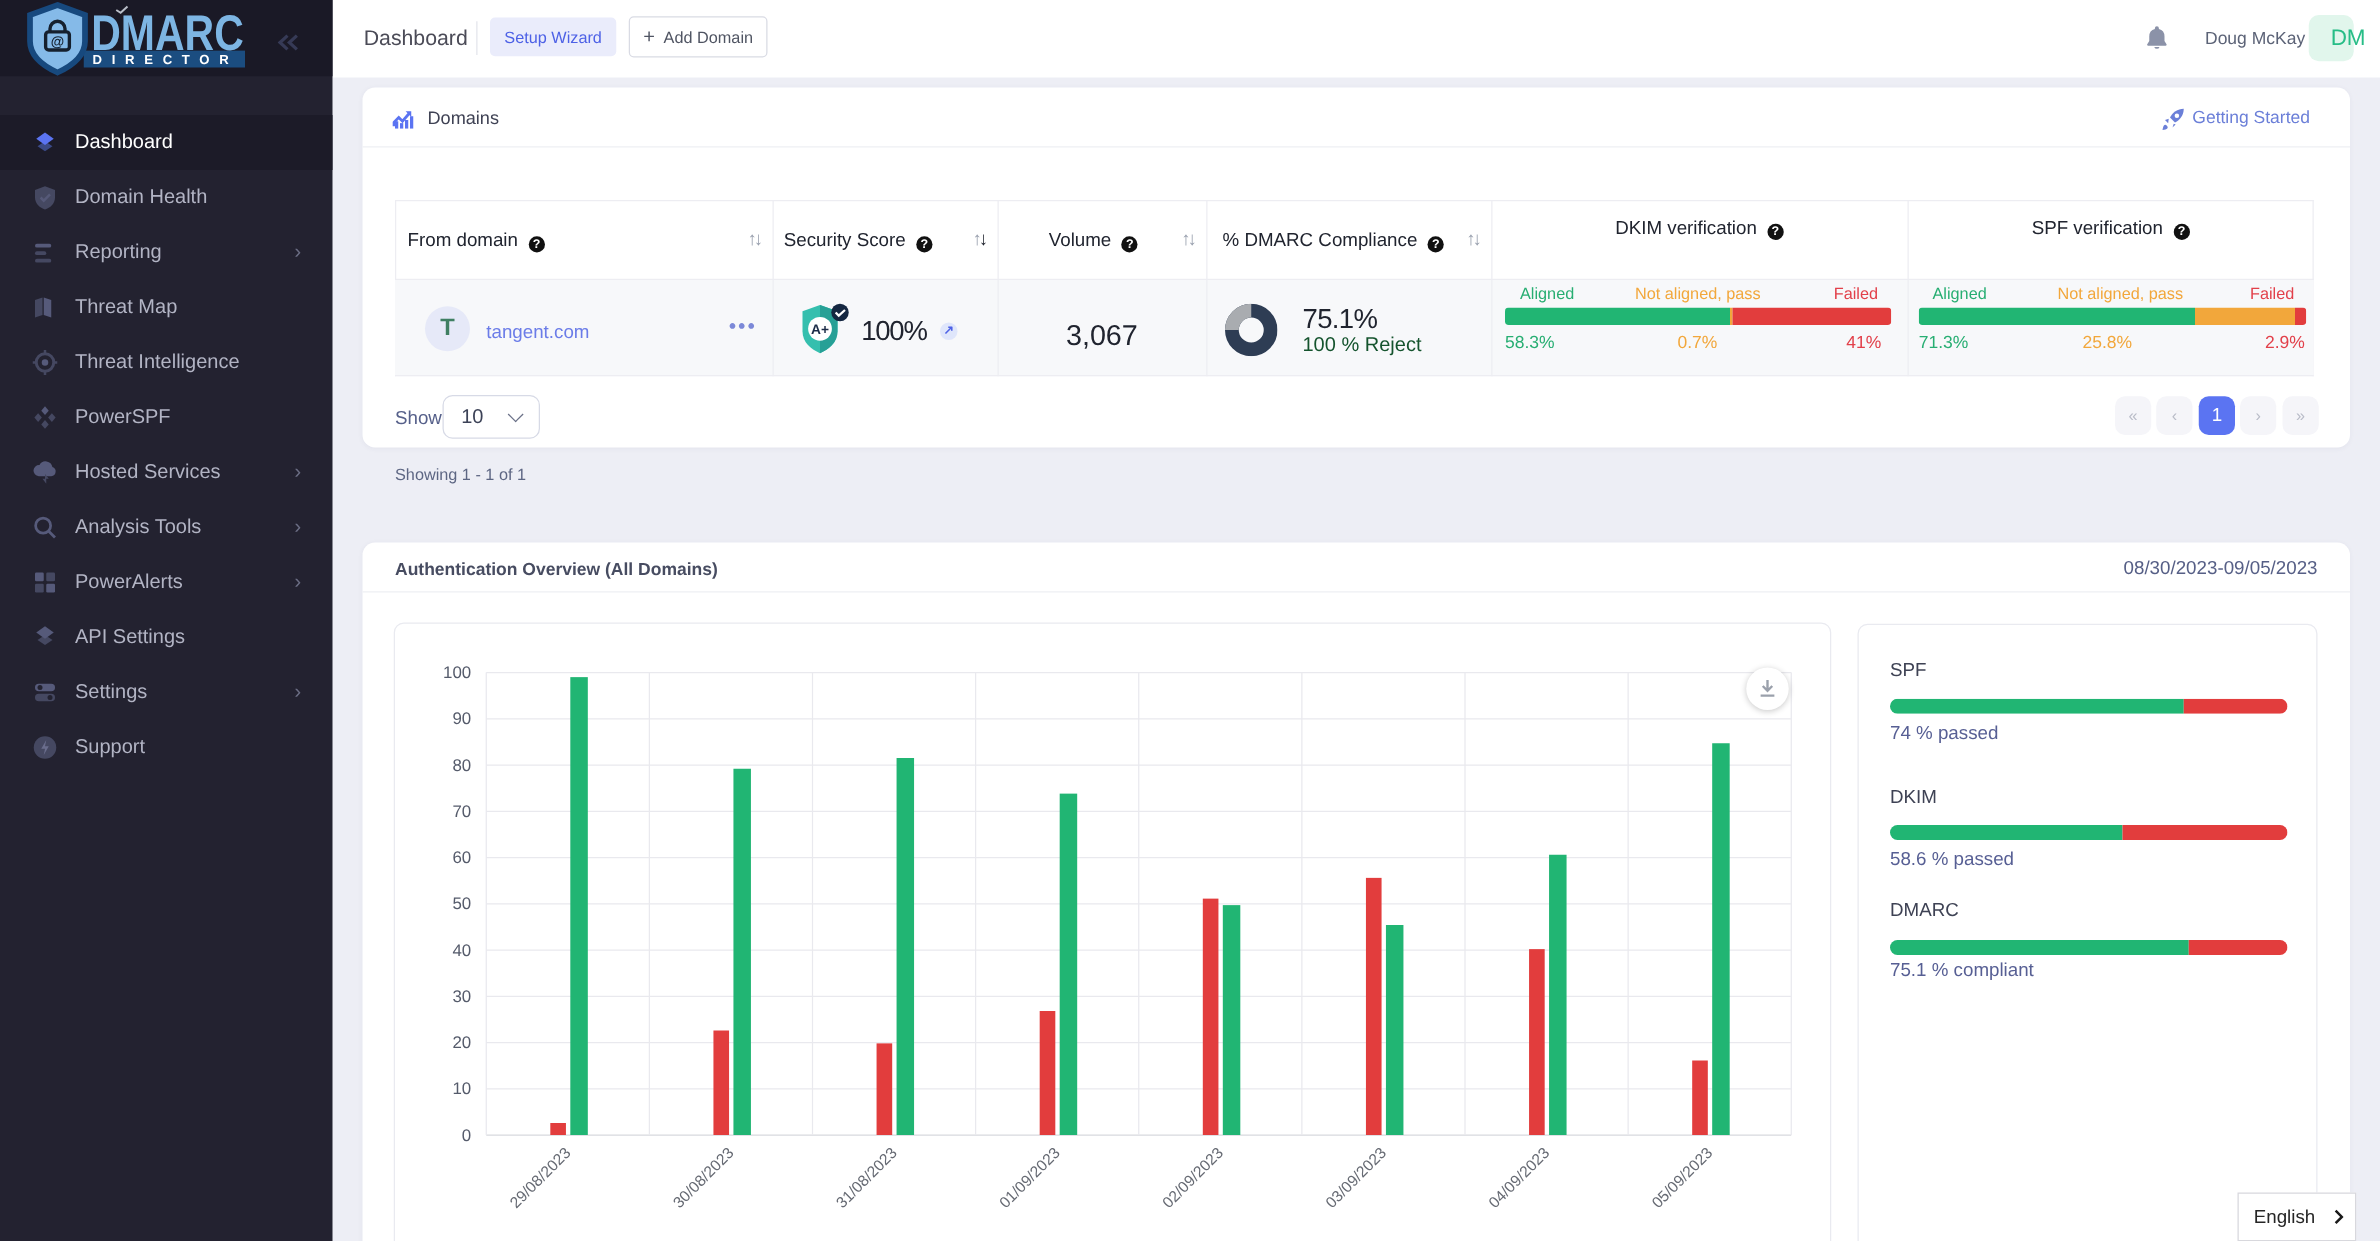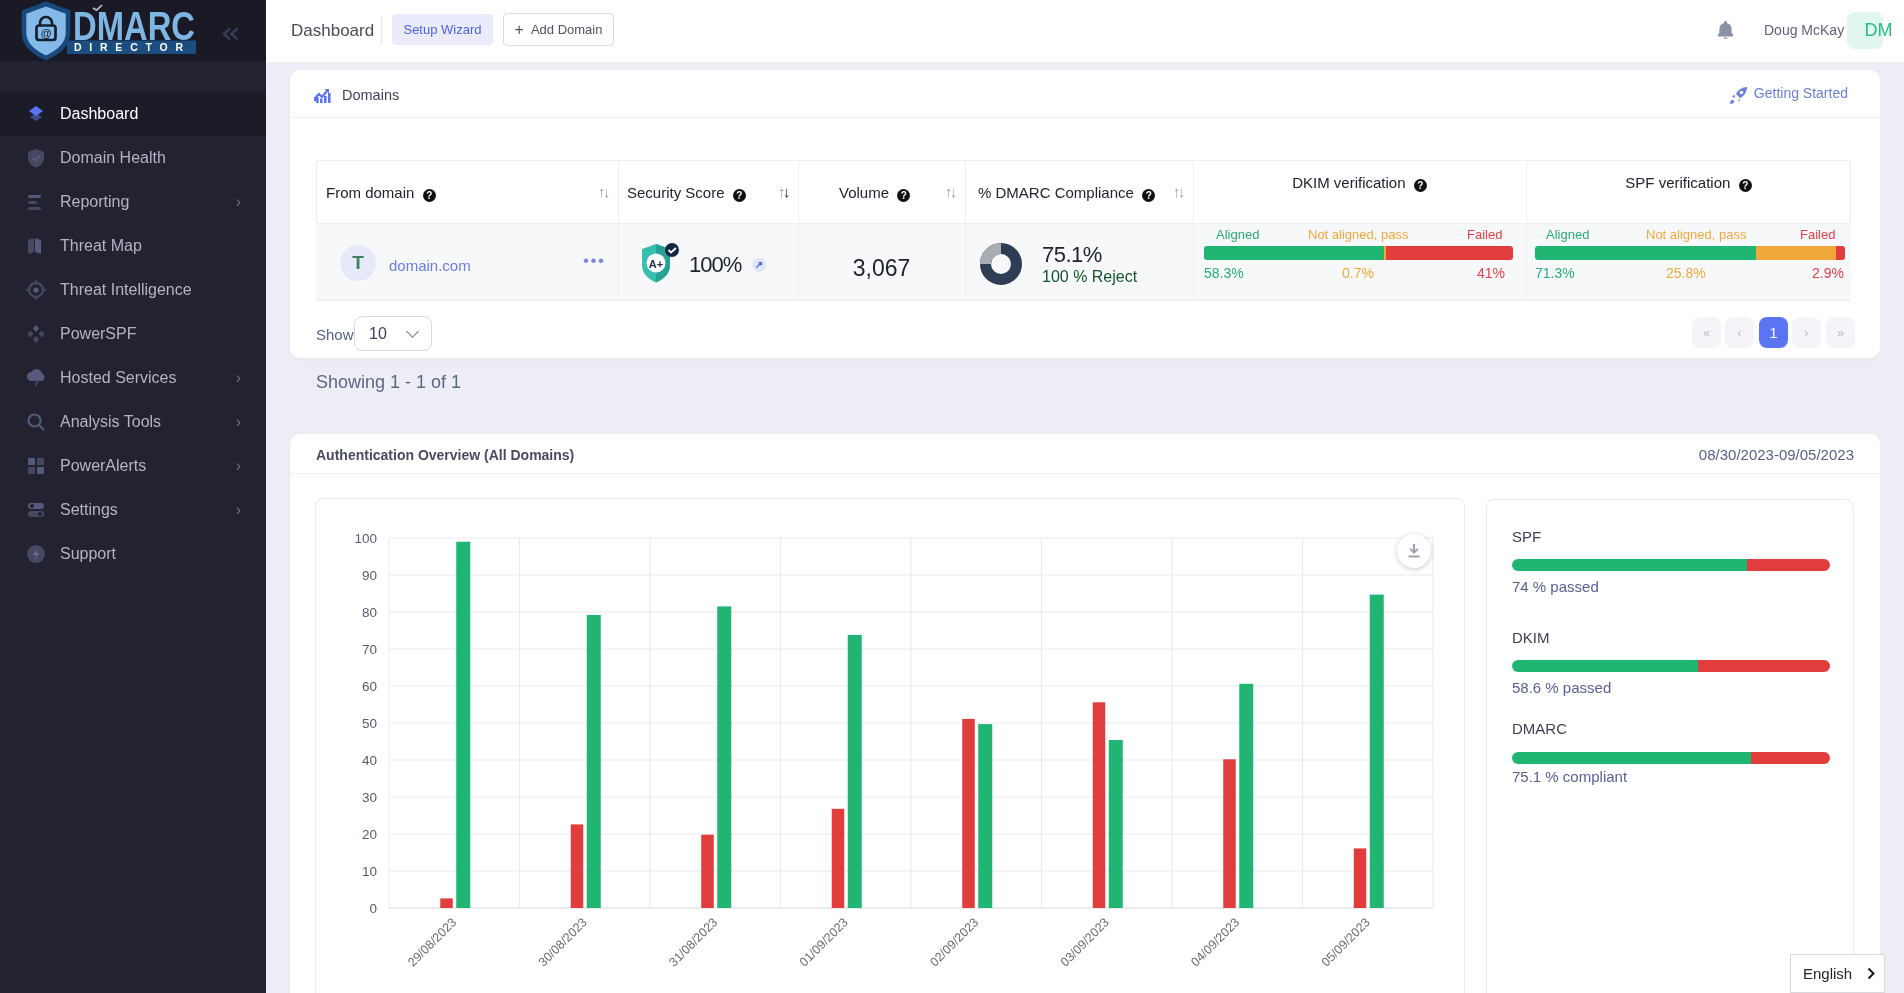--- a/index.html
+++ b/index.html
@@ -57,21 +57,21 @@
 .vbar { position:absolute; top:176px; height:14px; border-radius:3px; overflow:hidden; display:flex; }
 .vlab { position:absolute; top:195px; font-size:14px; }
 
 
 .show-lab { position:absolute; left:26px; top:256px; font-size:15px; color:#56608a; }
 .show-sel { position:absolute; left:64px; top:246px; width:78px; height:35px; border:1px solid #d7dae6; border-radius:8px; background:#fff; }
 .show-sel .v { position:absolute; left:14px; top:8px; font-size:16px; color:#3c4257; }
 .show-sel .ch { position:absolute; right:14px; top:10px; width:9px; height:9px; border-right:1.7px solid #6b7188; border-bottom:1.7px solid #6b7188; transform:rotate(45deg); }
 .pgbtn { position:absolute; top:247px; width:29px; height:31px; border-radius:8px; background:#f5f5f9; color:#b9bcc8; font-size:13px; text-align:center; line-height:31px; }
 .pgbtn.on { background:#5b74f2; color:#fff; font-size:15px; }
-.showing { position:absolute; left:26px; top:302px; font-size:18px; color:#5d6683; }
+.showing { position:absolute; left:26px; top:302px; font-size:13px; color:#5d6683; }
 
 
 .card2 { left:290px; top:434px; width:1590px; height:660px; }
 .card2 .chead { height:40px; border-bottom:1px solid #eef0f4; position:relative; }
 .c2-title { position:absolute; left:26px; top:13px; font-size:14px; color:#474c61;font-weight:bold; }
 .c2-date { position:absolute; right:26px; top:12px; font-size:15px; color:#565f86; }
 .chartpanel { position:absolute; left:25px; top:64px; width:1150px; height:563px; border:1px solid #e9eaf0; border-radius:8px; }
 .rightpanel { position:absolute; left:1196px; top:65px; width:368px; height:562px; border:1px solid #e9eaf0; border-radius:8px; }
 .rp-label { position:absolute; left:25px; font-size:15px; color:#3e4254; }
 .rp-bar { position:absolute; left:25px; width:318px; height:12px; border-radius:6px; overflow:hidden; display:flex; }
@@ -142,20 +142,24 @@
     <div class="mi"><svg class="ic" viewBox="0 0 20 20">
           <circle cx="8.5" cy="8.5" r="6" fill="none" stroke="#565a7a" stroke-width="2.2"></circle>
           <path d="M13 13 L18 18" stroke="#565a7a" stroke-width="2.2"></path>
         </svg>Analysis Tools<span class="chev">›</span></div>
     <div class="mi"><svg class="ic" viewBox="0 0 20 20">
           <rect x="2" y="2" width="7" height="7" rx="1" fill="#565a7a"></rect>
           <rect x="11" y="2" width="7" height="7" rx="1" fill="#454861"></rect>
           <rect x="2" y="11" width="7" height="7" rx="1" fill="#454861"></rect>
           <rect x="11" y="11" width="7" height="7" rx="1" fill="#565a7a"></rect>
         </svg>PowerAlerts<span class="chev">›</span></div>
+    <div class="mi"><svg class="ic" viewBox="0 0 20 20">
+          <path d="M10 8 L4 12 L10 16 L16 12 Z" fill="#454861"></path>
+          <path d="M10 1 L17 6 L10 11 L3 6 Z" fill="#565a7a"></path>
+        </svg>API Settings</div>
     <div class="mi"><svg class="ic" viewBox="0 0 20 20">
           <rect x="2" y="3" width="16" height="6" rx="3" fill="#565a7a"></rect>
           <circle cx="6" cy="6" r="2" fill="#232230"></circle>
           <rect x="2" y="11" width="16" height="6" rx="3" fill="#454861"></rect>
           <circle cx="14" cy="14" r="2" fill="#232230"></circle>
         </svg>Settings<span class="chev">›</span></div>
     <div class="mi"><svg class="ic" viewBox="0 0 20 20">
           <circle cx="10" cy="10" r="9" fill="#454861"></circle>
           <path d="M11 4 L7 11 h3 l-1 5 l4 -7 h-3 Z" fill="#6a6d8c"></path>
         </svg>Support</div>
@@ -217,21 +221,21 @@
     <div class="hlabel" style="left:903px; top:104px; width:333px; text-align:center;">DKIM verification &nbsp;<span class="qmark">?</span></div>
     <div class="sublabel sub-g" style="left:926px; top:124px;">Aligned</div>
     <div class="sublabel sub-o" style="left:1018px; top:124px;">Not aligned, pass</div>
     <div class="sublabel sub-r" style="left:1177px; top:124px;">Failed</div>
     <div class="hlabel" style="left:1236px; top:104px; width:325px; text-align:center;">SPF verification &nbsp;<span class="qmark">?</span></div>
     <div class="sublabel sub-g" style="left:1256px; top:124px;">Aligned</div>
     <div class="sublabel sub-o" style="left:1356px; top:124px;">Not aligned, pass</div>
     <div class="sublabel sub-r" style="left:1510px; top:124px;">Failed</div>
 
     <div class="t-avatar">T</div>
-    <div class="t-domain">domain.com</div>
+    <div class="t-domain">tangent.com</div>
     <div class="t-dots">•••</div>
     <div class="score-shield"><svg width="48" height="46" viewBox="0 0 48 46">
       <path d="M17 3 L31 8 L31 24 C31 33 24 38.5 17 41.5 C10 38.5 3 33 3 24 L3 8 Z" fill="#35bfae"></path>
       <path d="M17 3 L31 8 L31 24 C31 33 24 38.5 17 41.5 Z" fill="#27a096"></path>
       <circle cx="17" cy="22" r="9.5" fill="#ffffff"></circle>
       <text x="17" y="26.5" font-size="11" font-weight="bold" fill="#1d2c48" text-anchor="middle">A+</text>
       <circle cx="33" cy="9" r="7" fill="#152741"></circle>
       <path d="M29.5 9 l2.5 2.5 L37 7" stroke="#fff" stroke-width="1.8" fill="none"></path>
     </svg></div>
     <div class="score-val">100%</div>

